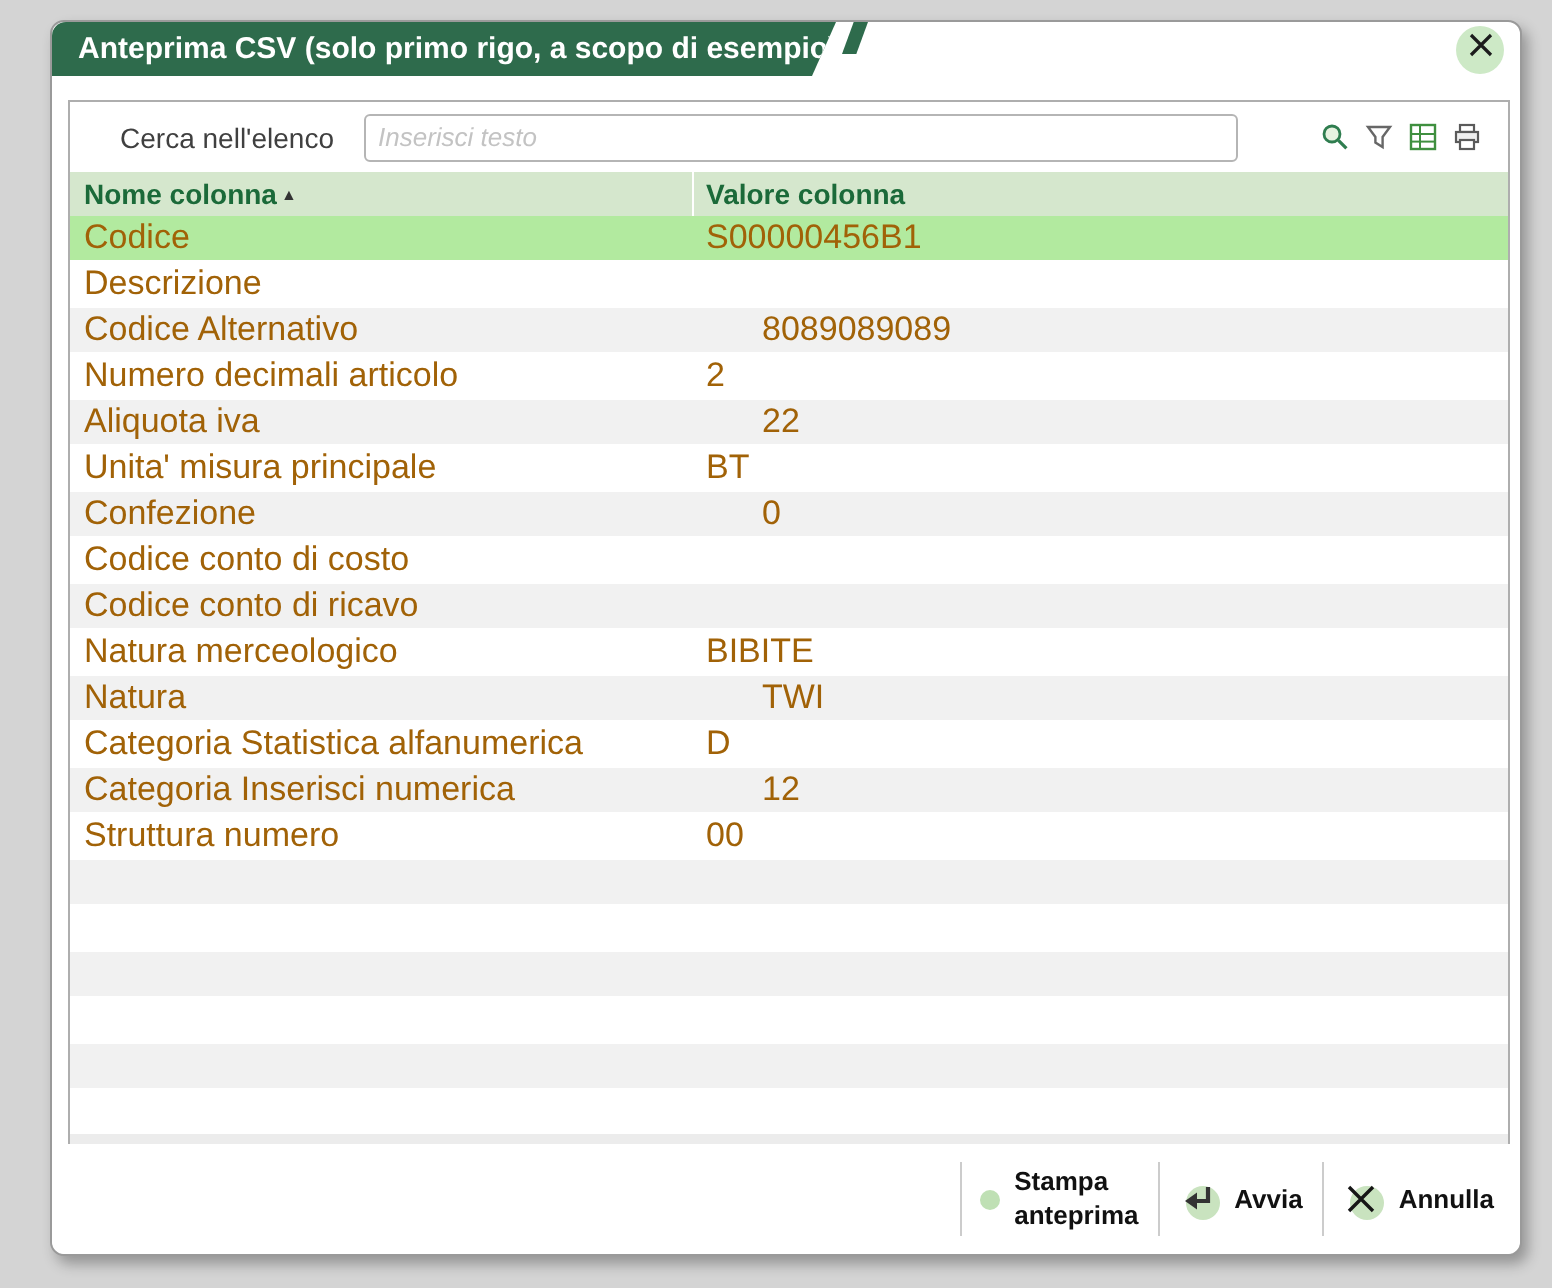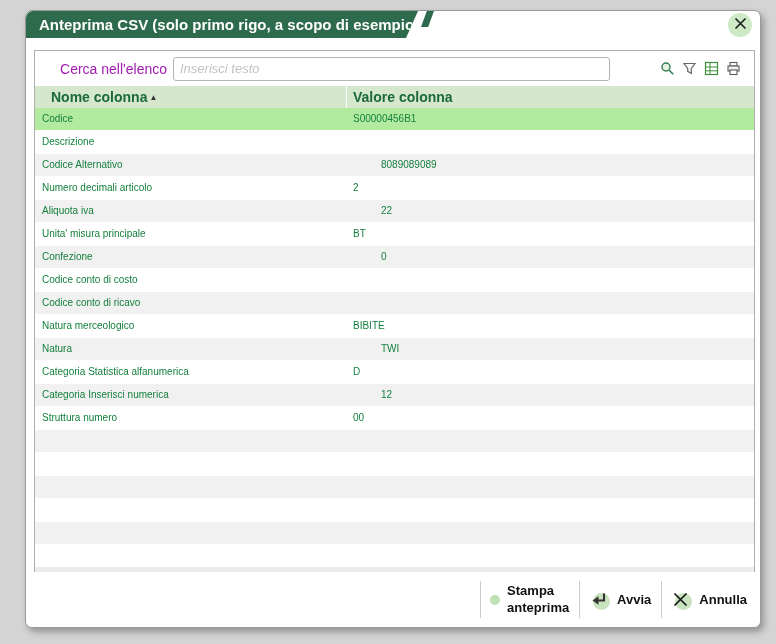--- a/index.html
+++ b/index.html
@@ -41,46 +41,46 @@
   
   .panel {
     position:absolute; left:8px; top:39px; width:721px; height:523px;
     border:1px solid #aeaeae; background:#ffffff;
     overflow:hidden;
   }
   .search-row {
     height:35px; display:flex; align-items:center;
   }
   .search-label {
-    width:132px; text-align:right; font-size:14px; color:#a21caf;
+    width:132px; text-align:right; font-size:14px; color:#404040;
     flex:0 0 auto;
   }
   .search-input {
-    margin-left:6px; width:437px; height:24px;
+    margin-left:15px; width:437px; height:24px;
     border:1px solid #b5b5b5; border-radius:3px;
     padding:0 6px; font-size:13px;
     font-family:"Liberation Sans","DejaVu Sans",sans-serif;
     color:#222; outline:none;
   }
   .search-input::placeholder { color:#c3c3c3; font-style:italic; }
   .toolbar-icons {
     margin-left:auto; padding-right:13px;
     display:flex; gap:7px; align-items:center;
   }
   .toolbar-icons svg { display:block; }
   
   .thead {
     display:flex; height:22px; background:#d5e7cd;
     color:#1b6a39; font-weight:bold; font-size:14px; line-height:22px;
   }
-  .thead .c1 { width:312px; padding-left:16px; border-right:1px solid #ffffff; }
+  .thead .c1 { width:312px; padding-left:7px; border-right:1px solid #ffffff; }
   .thead .c2 { flex:1; padding-left:6px; }
   .sort-arrow { font-size:8px; color:#333; margin-left:2px; vertical-align:2px; }
   .row {
-    display:flex; height:23px; line-height:21px; font-size:10px; color:#15803d;
+    display:flex; height:23px; line-height:21px; font-size:17px; color:#a16207;
     border-bottom:1px solid #ffffff; background:#ffffff;
   }
   .row.alt { background:#f1f1f1;gap:28px; }
   .row.selected { background:#b2ea9f; }
   .row .c1 { width:312px; padding-left:7px; overflow:hidden; white-space:nowrap; }
   .row .c2 { flex:1; padding-left:6px; overflow:hidden; white-space:nowrap; }
   .scroll-strip {
     position:absolute; left:0; right:0; bottom:0; height:5px; background:#ececec;
   }
   

